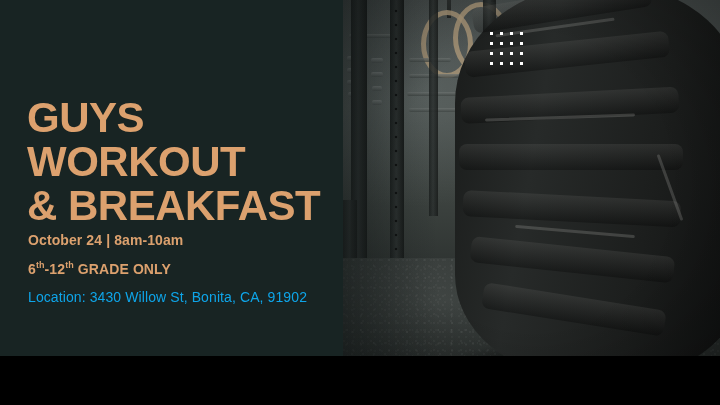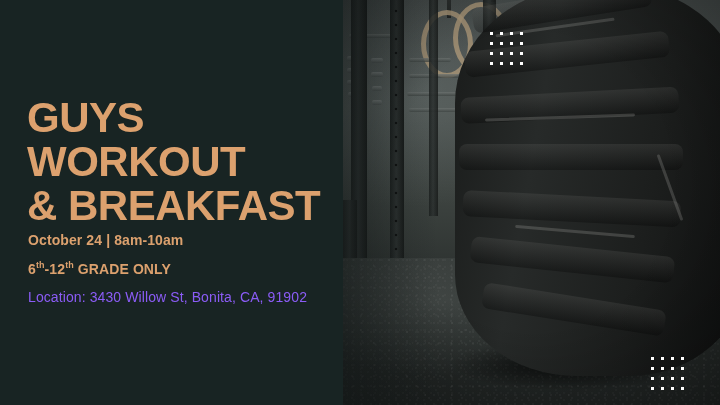--- a/index.html
+++ b/index.html
@@ -3,21 +3,21 @@
 <meta charset="utf-8">
 <style>
   html, body {
     margin: 0;
     padding: 0;
     background: #000;
   }
   .poster {
     position: relative;
     width: 720px;
-    height: 405px;
+    height: 356px;
     overflow: hidden;
     font-family: "Liberation Sans", sans-serif;
     background: #1a1f1f;
   }
 
   
   .photo {
     position: absolute;
     left: 343px;
     top: 0;
@@ -192,21 +192,21 @@
     font-size: 9px;
     vertical-align: super;
     line-height: 0;
   }
   .location-line {
     position: absolute;
     left: 28px;
     top: 289px;
     font-size: 14px;
     font-weight: normal;
-    color: #8b5cf6;
+    color: #0ea5e9;
     letter-spacing: .1px;
   }
 
   
   .dot-grid {
     position: absolute;
     display: grid;
     grid-template-columns: repeat(4, 3px);
     grid-template-rows: repeat(4, 3px);
     gap: 7px;

